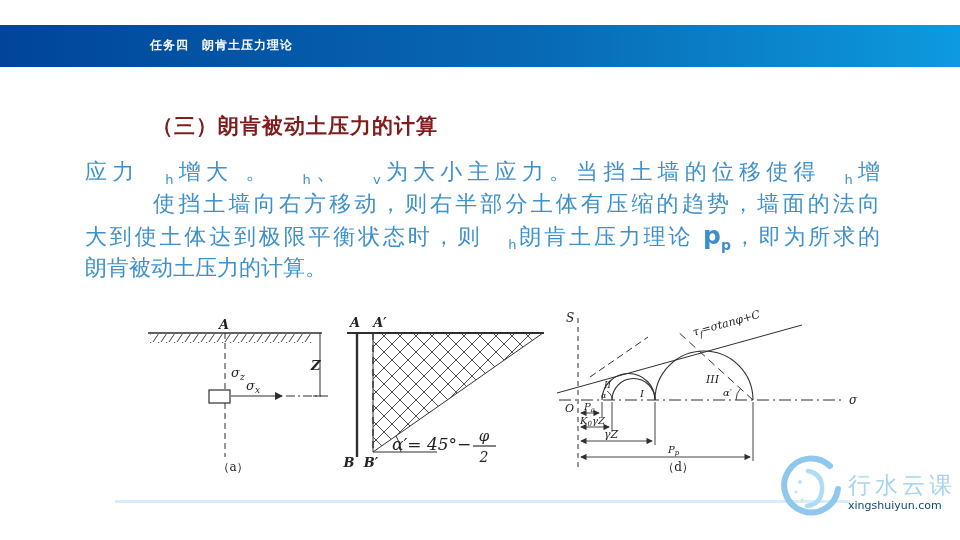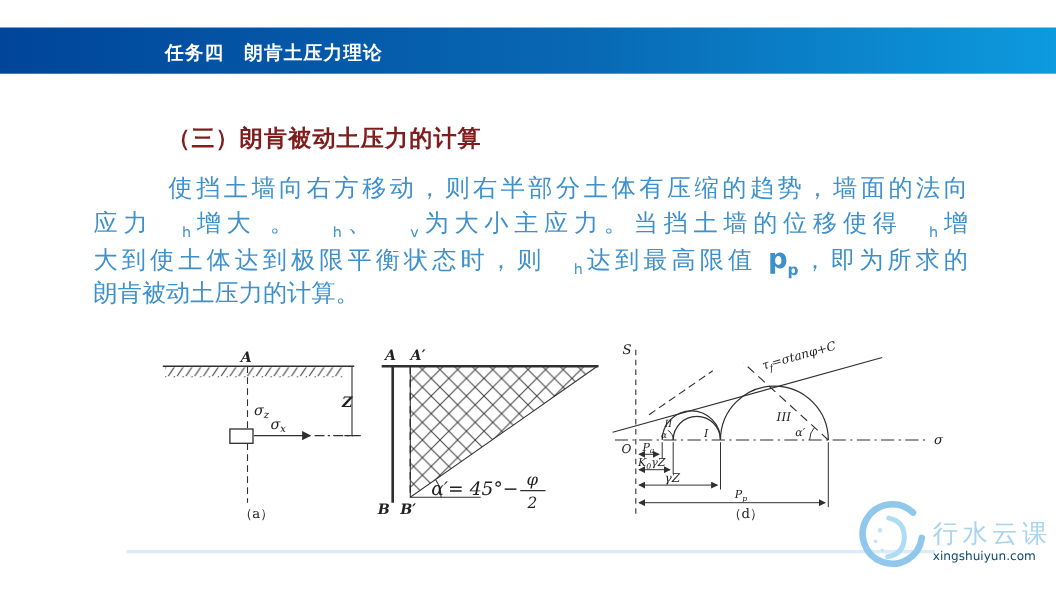--- a/index.html
+++ b/index.html
@@ -8,21 +8,21 @@
     background:#ffffff;
     font-family:"DejaVu Sans","Liberation Sans",sans-serif;
   }
   
   .header-bar{
     position:absolute;left:0;top:25px;width:960px;height:42px;
     background:linear-gradient(90deg,#00459a 0%,#0868b4 55%,#0d9ade 100%);
   }
   .header-title{
     position:absolute;left:150px;top:12px;
-    color:#ffffff;font-size:17px;font-weight:bold;letter-spacing:1px;
+    color:#ffffff;font-size:12px;font-weight:bold;letter-spacing:1px;
   }
   
   .slide-heading{
     position:absolute;left:152px;top:112px;
     color:#7f1d1d;font-size:21px;font-weight:bold;letter-spacing:1px;
   }
   .para{
     position:absolute;left:85px;top:156px;width:795px;
     color:#3e90cb;font-size:22px;line-height:32px;
   }
@@ -61,23 +61,23 @@
 
 <div>
 
   <div class="header-bar">
     <div class="header-title">任务四　朗肯土压力理论</div>
   </div>
 
   <div class="slide-heading">（三）朗肯被动土压力的计算</div>
 
   <div class="para">
+    <div class="bline jus"><span>应力</span><span class="sgap g26"></span><sub class="s">h</sub><span>增大 。</span><span class="sgap g30"></span><sub class="s">h</sub><span>、</span><span class="sgap g30"></span><sub class="s">v</sub><span>为大小主应力。当挡土墙的位移使得</span><span class="sgap g24"></span><sub class="s">h</sub><span>增</span></div>
     <div class="bline indent jus"><span>使挡土墙向右方移动，则右半部分土体有压缩的趋势，墙面的法向</span></div>
-    <div class="bline jus"><span>应力</span><span class="sgap g26"></span><sub class="s">h</sub><span>增大 。</span><span class="sgap g30"></span><sub class="s">h</sub><span>、</span><span class="sgap g30"></span><sub class="s">v</sub><span>为大小主应力。当挡土墙的位移使得</span><span class="sgap g24"></span><sub class="s">h</sub><span>增</span></div>
-    <div class="bline jus"><span>大到使土体达到极限平衡状态时，则</span><span class="sgap g26"></span><sub class="s">h</sub><span>达到最高限值 </span><span class="pp"><span>p</span><sub>p</sub></span><span>，即为所求的</span></div>
+    <div class="bline jus"><span>大到使土体达到极限平衡状态时，则</span><span class="sgap g26"></span><sub class="s">h</sub><span>朗肯土压力理论 </span><span class="pp"><span>p</span><sub>p</sub></span><span>，即为所求的</span></div>
     <div class="bline"><span>朗肯被动土压力的计算。</span></div>
   </div>
 
   <svg class="figs" width="790" height="175" viewBox="80 305 790 175">
     <defs>
       <marker id="ar" viewBox="0 0 8 8" refX="7" refY="4" markerWidth="7" markerHeight="7" orient="auto-start-reverse">
         <path d="M0 0 L8 4 L0 8 Z" fill="#2f2f2f"></path>
       </marker>
       <pattern id="xh" patternUnits="userSpaceOnUse" width="16" height="16">
         <path d="M0 16 L16 0 M0 0 L16 16" stroke="#3c3c3c" stroke-width="0.9" fill="none"></path>

